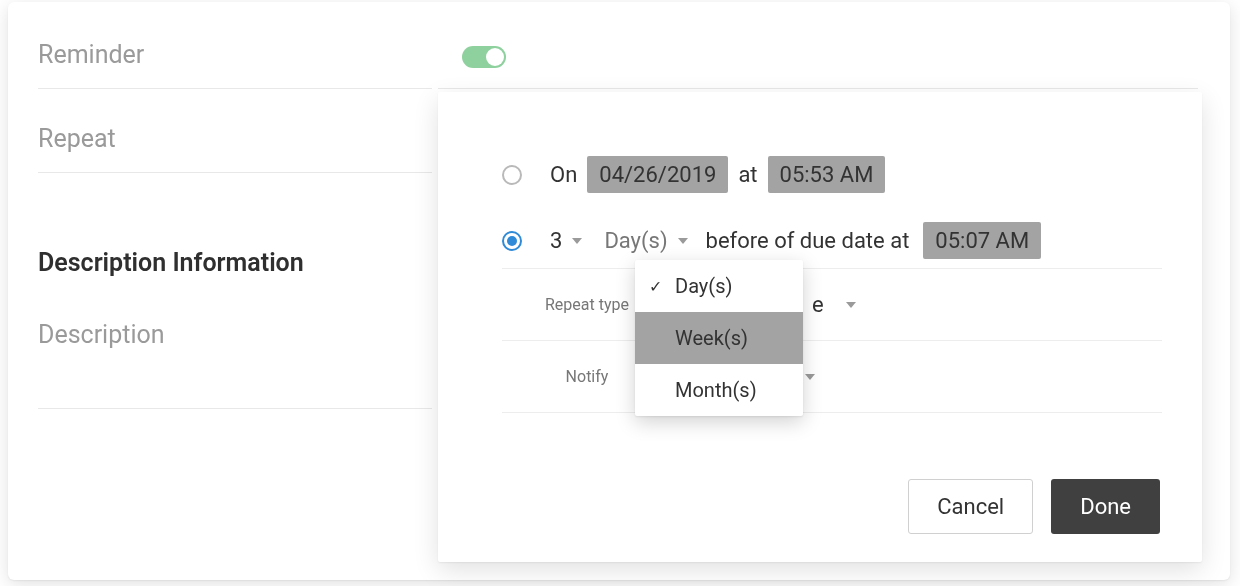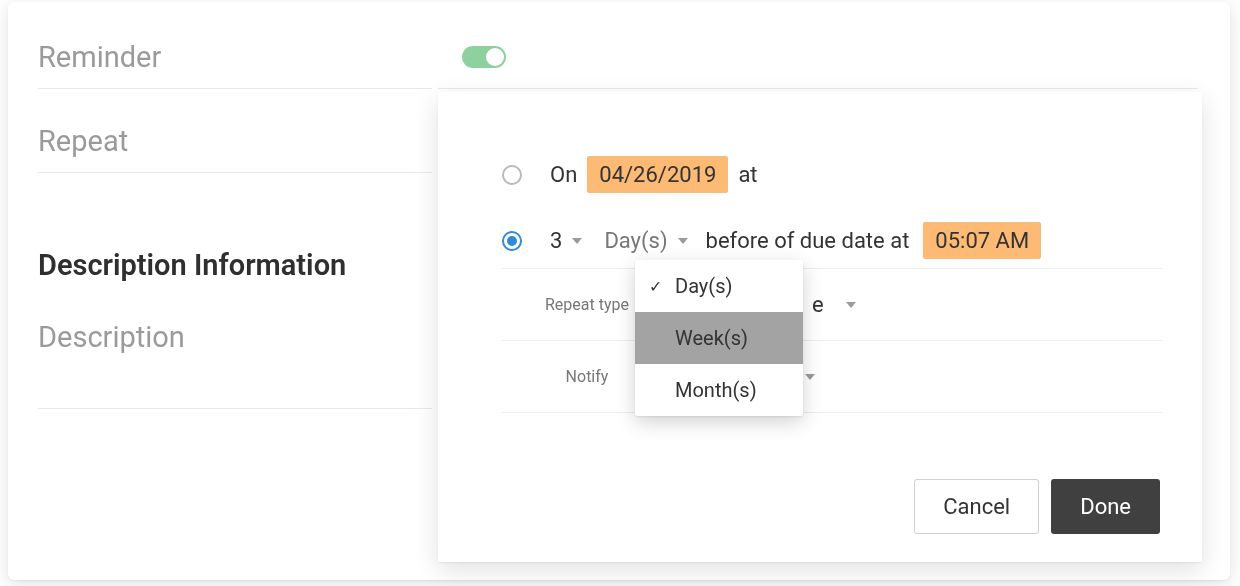--- a/index.html
+++ b/index.html
@@ -28,21 +28,21 @@
     .left-col {
       position: absolute;
       left: 30px;
       top: 38px;
       width: 380px;
     }
     .form-row {
       margin-bottom: 10px;
     }
     .form-label {
-      font-size: 29px;
+      font-size: 25px;
       color: #9a9a9a;
       font-weight: 400;
     }
     .form-label.strong {
       color: #2f2f2f;
       font-weight: 600;
     }
     .divider-left {
       position: absolute;
       left: 30px;
@@ -112,21 +112,21 @@
       border-radius: 50%;
       transform: translate(-50%, -50%);
     }
     .txt {
       color: #333;
     }
     .txt.muted {
       color: #777;
     }
     .val-box {
-      background: #fdba74;
+      background: #a3a3a3;
       padding: 6px 12px;
       border-radius: 2px;
       margin: 0 10px;
     }
     .caret {
       width: 0;
       height: 0;
       border-left: 5px solid transparent;
       border-right: 5px solid transparent;
       border-top: 6px solid #9a9a9a;
@@ -182,21 +182,21 @@
       top: 50%;
       transform: translate(0, -50%);
       font-size: 16px;
       color: #333;
     }
     .btn-row {
       position: absolute;
       right: 42px;
       bottom: 28px;
       display: flex;
-      gap: 12px;
+      gap: 18px;
     }
     .btn {
       padding: 14px 28px;
       font-size: 22px;
       border-radius: 3px;
       cursor: pointer;
       border: 1px solid transparent;
     }
     .btn.outline {
       background: #fff;
@@ -233,20 +233,21 @@
   </div>
   <div class="divider-left" style="left:430px; top:86px; width:760px;"></div>
 
   <div class="popover">
 
     <div class="pop-row" style="top:64px;">
       <div class="radio"></div>
       <span class="txt">On</span>
       <span class="val-box">04/26/2019</span>
       <span class="txt">at</span>
+      <span class="val-box">05:53 AM</span>
     </div>
 
     <div class="pop-row" style="top:130px;">
       <div class="radio selected"></div>
       <span class="small-sel">
         <span class="txt">3</span>
         <span class="caret"></span>
       </span>
       <span class="small-sel" style="margin-left:12px;">
         <span class="txt muted">Day(s)</span>

